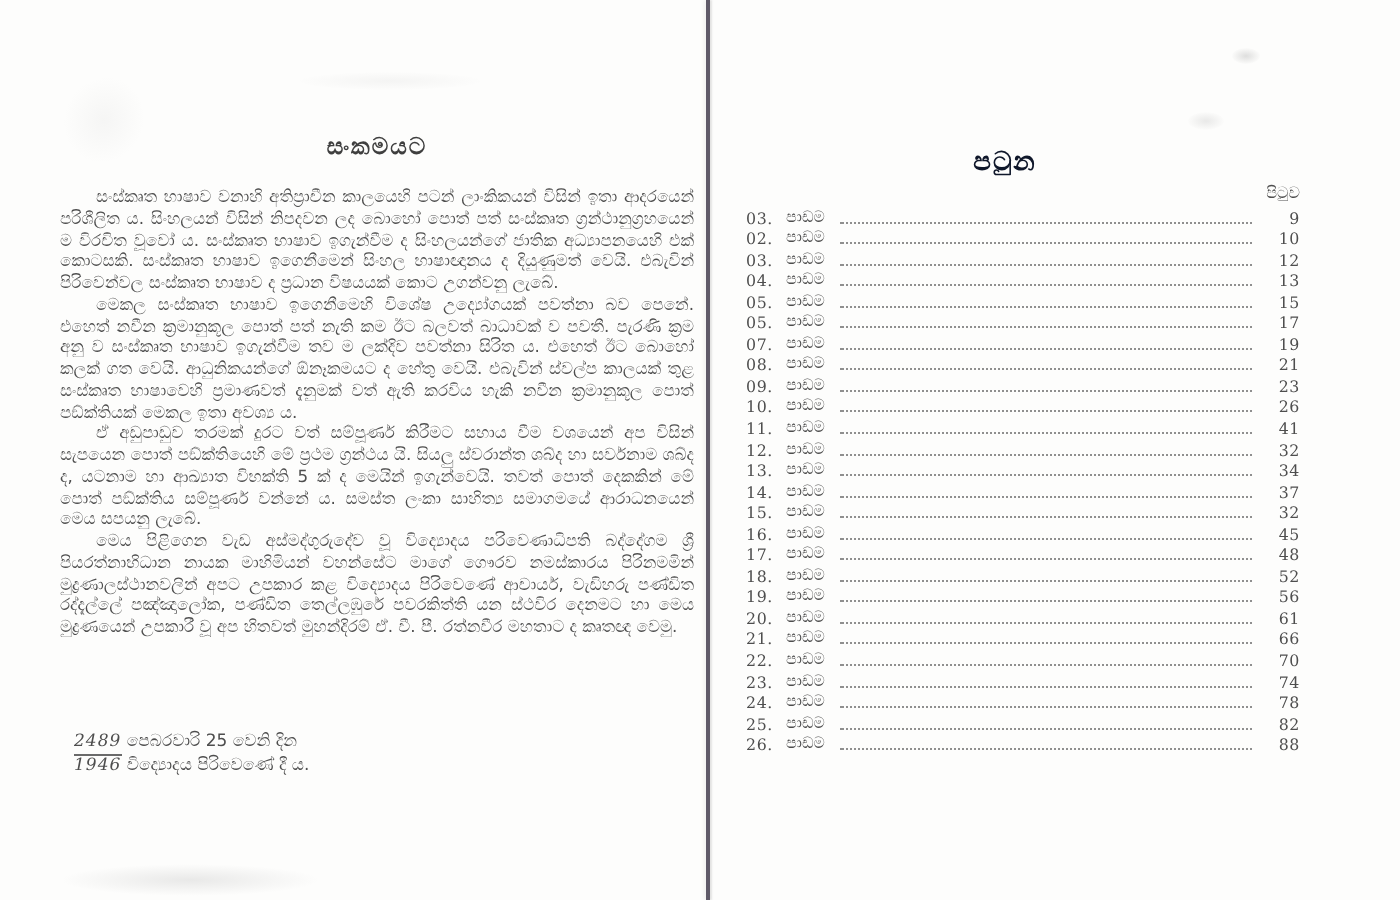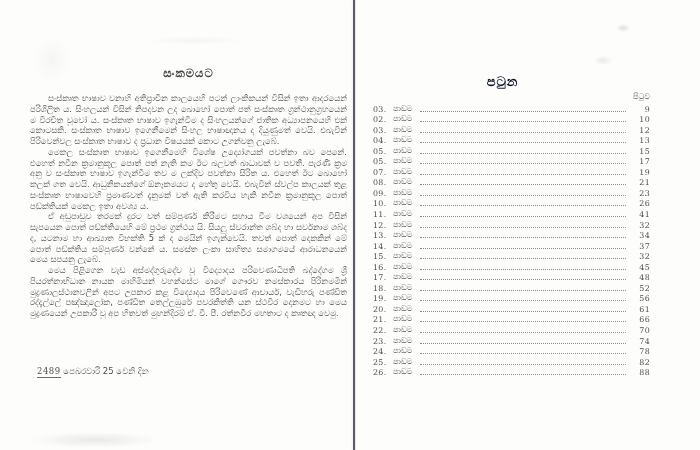--- a/index.html
+++ b/index.html
@@ -45,21 +45,21 @@
   .preface-body p{margin:0;text-indent:18px;}
   .signature{
     position:absolute;left:120px;right:22px;top:354px;
     text-align:right;font-weight:bold;
     font-size:8.7px;color:#444;
   }
   .colophon{
     position:absolute;left:37px;top:366px;
     font-size:8.5px;line-height:11.5px;color:var(--ink);
   }
-  .colophon .yr{font-family:"DejaVu Serif","Liberation Serif",serif;letter-spacing:0.5px;}
+  .colophon .yr{font-family:"DejaVu Serif","Liberation Serif",serif;letter-spacing:0.5px;font-style:italic;}
   .colophon .underlined{border-bottom:1px solid #6a6a6a;padding-bottom:0.5px;}
 
   
   .right-page{position:absolute;left:355px;top:0;width:345px;height:450px;}
   .contents-heading{
     position:absolute;left:18px;top:74px;width:259px;
     margin:0;text-align:center;
     font-size:13px;font-weight:600;letter-spacing:1px;color:#0f172a;
   }
   .page-col-label{
@@ -131,20 +131,24 @@
         <p>ඒ අඩුපාඩුව තරමක් දුරට වත් සම්පූර්ණ කිරීමට සහාය වීම වශයෙන් අප විසින් සැපයෙන පොත් පඞ්ක්තියෙහි මේ ප්‍රථම ග්‍රන්ථය යි. සියලු ස්වරාන්ත ශබ්ද හා සර්වනාම ශබ්ද ද, යටනාම හා ආඛ්‍යාත විභක්ති 5 ක් ද මෙයින් ඉගැන්වෙයි. තවත් පොත් දෙකකින් මේ පොත් පඞ්ක්තිය සම්පූර්ණ වන්නේ ය. සමස්ත ලංකා සාහිත්‍ය සමාගමයේ ආරාධනයෙන් මෙය සපයනු ලැබේ.</p>
         <p>මෙය පිළිගෙන වැඩ අස්මද්ගුරුදේව වූ විද්‍යොදය පරිවෙණාධිපති බද්දේගම ශ්‍රී පියරත්නාභිධාන නායක මාහිමියන් වහන්සේට මාගේ ගෞරව නමස්කාරය පිරිනමමින් මුද්‍රණාලස්ථානවලින් අපට උපකාර කළ විද්‍යොදය පිරිවෙණේ ආචාර්ය, වැඩිහරු පණ්ඩිත රද්දැල්ලේ පඤ්ඤාලෝක, පණ්ඩිත තෙල්ලඹුරේ පවරකිත්ති යන ස්ථවිර දෙනමට හා මෙය මුද්‍රණයෙන් උපකාරී වූ අප හිතවත් මුහන්දිරම් ඒ. වී. පී. රත්නවීර මහතාට ද කෘතඥ වෙමු.</p>
       </div>
 
 
     <div class="colophon">
       <div class="colophon-line">
         <span class="yr underlined">2489</span>
         <span>පෙබරවාරි 25 වෙනි දින</span>
       </div>
+      <div class="colophon-line">
+        <span class="yr">1946</span>
+        <span>විද්‍යොදය පිරිවෙණේ දී ය.</span>
+      </div>
     </div>
   </section>
 
   <div class="gutter"></div>
 
   <section class="right-page">
     <h2 class="contents-heading">පටුන</h2>
 
     <div class="page-col-label">පිටුව</div>
 

